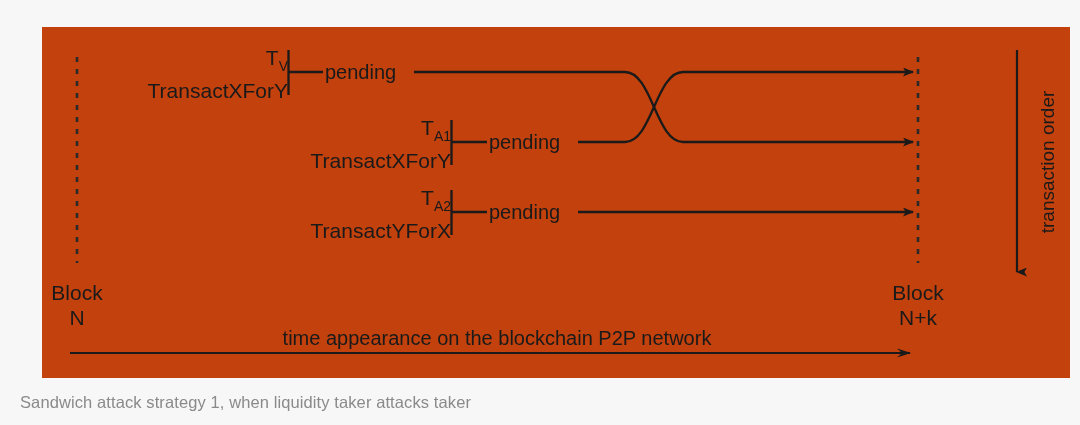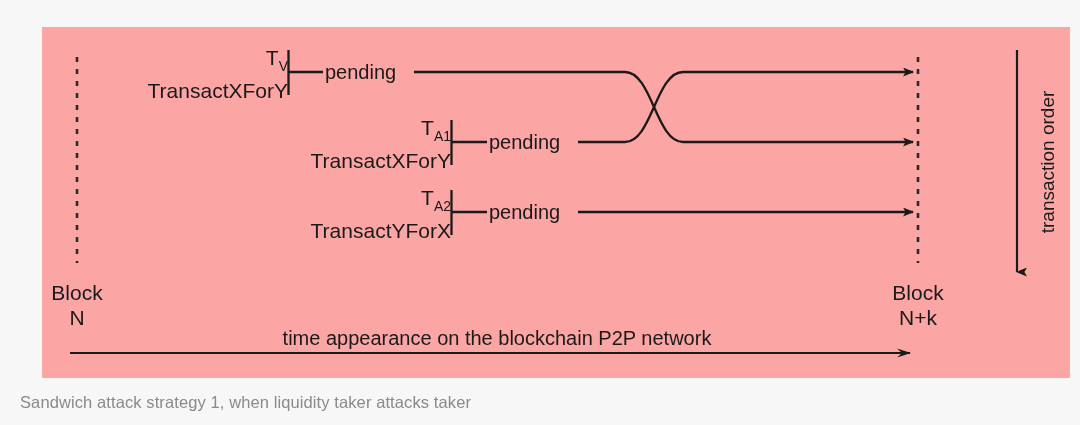--- a/index.html
+++ b/index.html
@@ -17,21 +17,21 @@
     position: relative;
     width: 1080px;
     height: 425px;
   }
   .panel {
     position: absolute;
     left: 42px;
     top: 27px;
     width: 1028px;
     height: 351px;
-    background: #fca5a5;
+    background: #c2410c;
     text-decoration: underline;
   }
   .diagram-svg {
     position: absolute;
     left: 0;
     top: 0;
   }
   .caption {
     position: absolute;
     left: 0;

